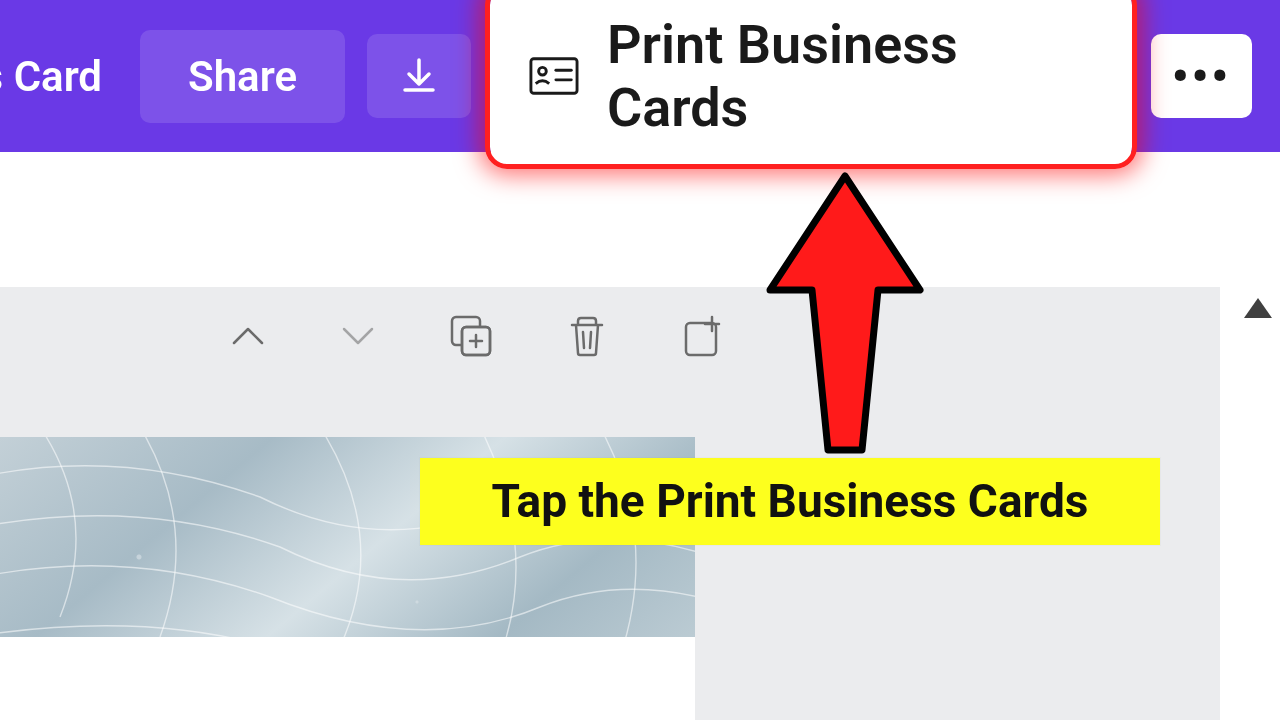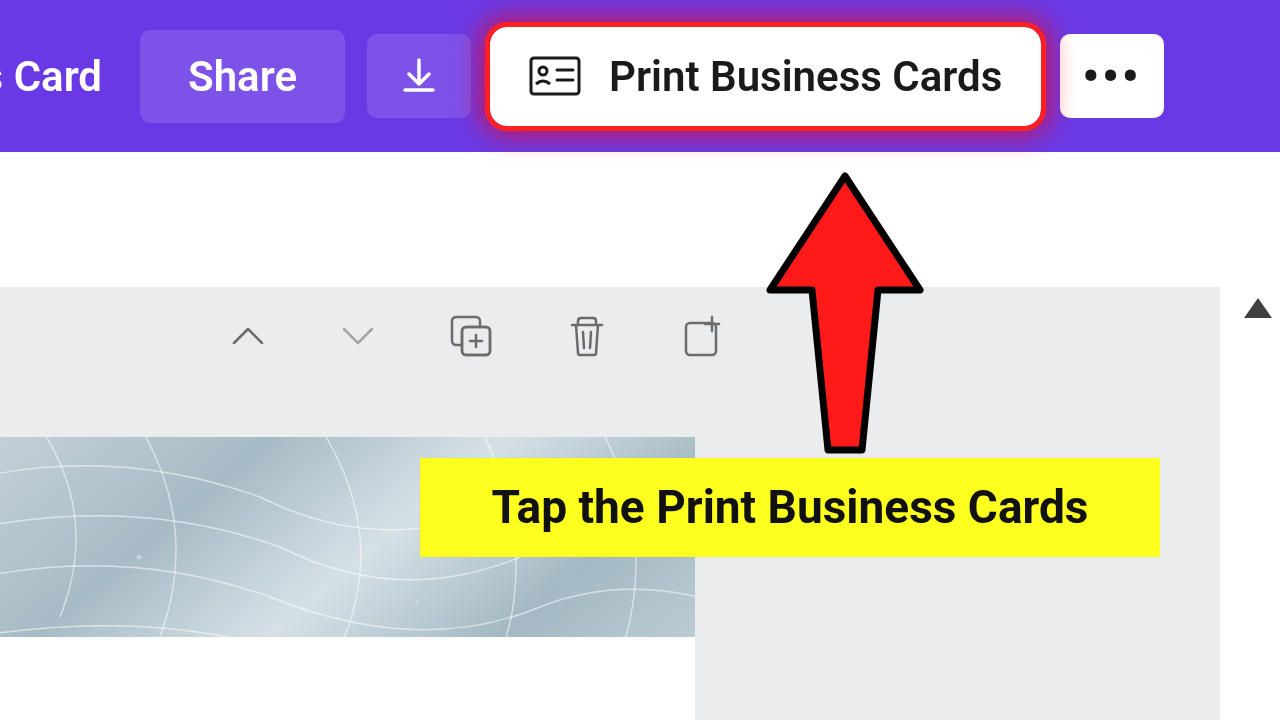--- a/index.html
+++ b/index.html
@@ -69,21 +69,21 @@
       border-radius: 22px;
       box-shadow: 0 0 24px 6px rgba(255,0,0,0.55), inset 0 0 0 5px #fff;
       pointer-events: none;
     }
     .card-icon {
       width: 52px;
       height: 40px;
     }
     .print-label {
       color: #1a1a1a;
-      font-size: 42px;
+      font-size: 54px;
       font-weight: 600;
     }
     .more-btn {
       background: #fff;
       padding: 20px 22px;
       border-radius: 10px;
       display: flex;
       align-items: center;
       justify-content: center;
       cursor: pointer;
@@ -160,21 +160,21 @@
       width: 190px;
       height: 300px;
       pointer-events: none;
     }
     .callout {
       position: absolute;
       left: 420px;
       top: 458px;
       width: 740px;
       background: #fdff1e;
-      padding: 20px 36px;
+      padding: 14px 36px;
       text-align: center;
       box-shadow: 0 0 0 1px rgba(0,0,0,0.02);
     }
     .callout-text {
       color: #111;
       font-size: 46px;
       font-weight: 700;
       line-height: 1.28;
     }
     .scroll-arrow {

